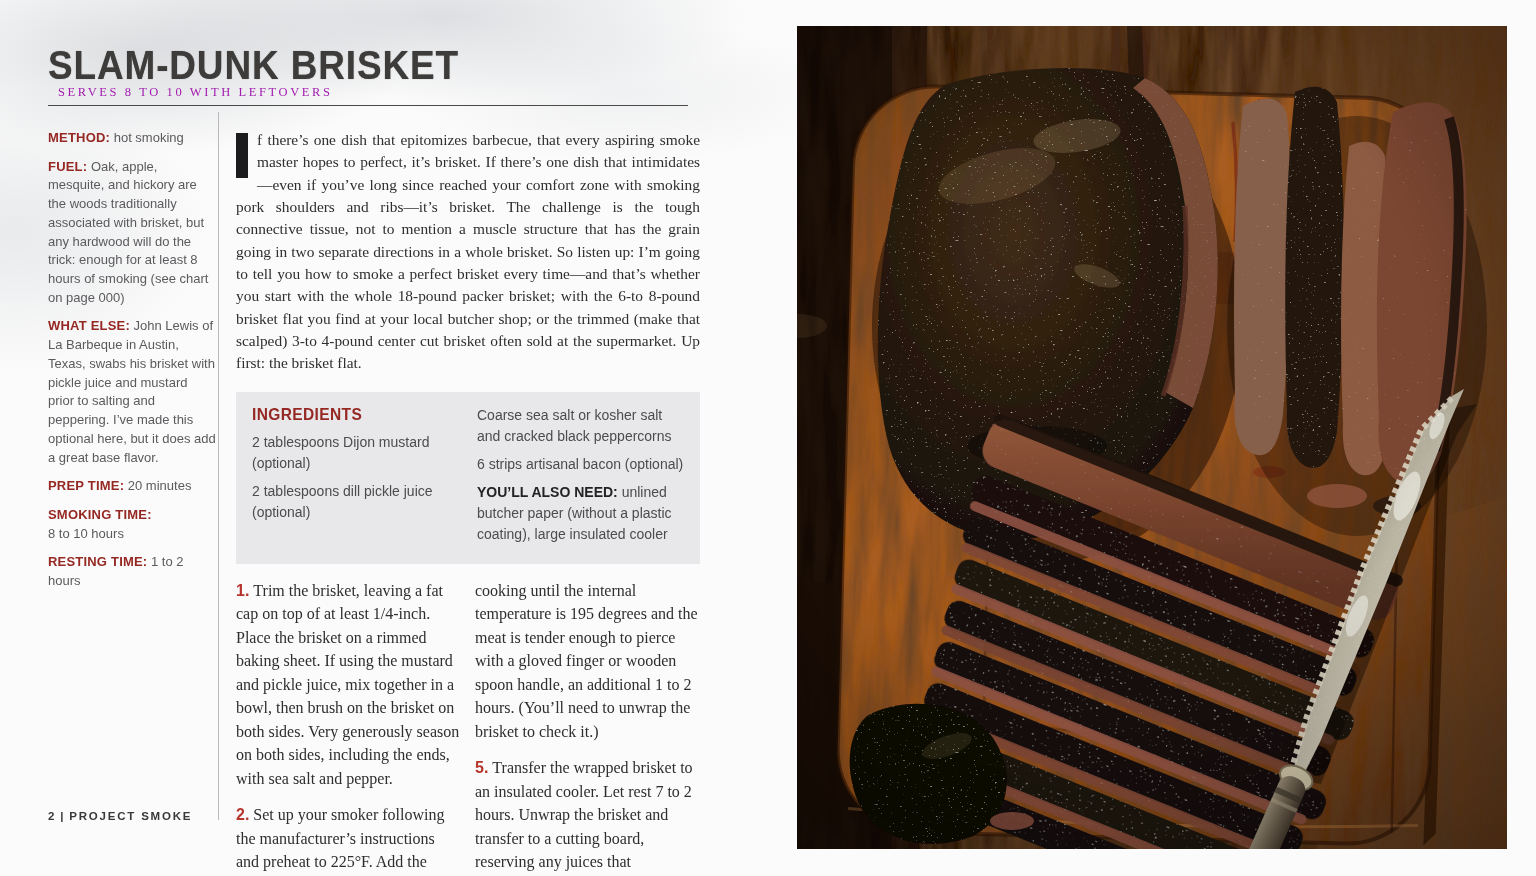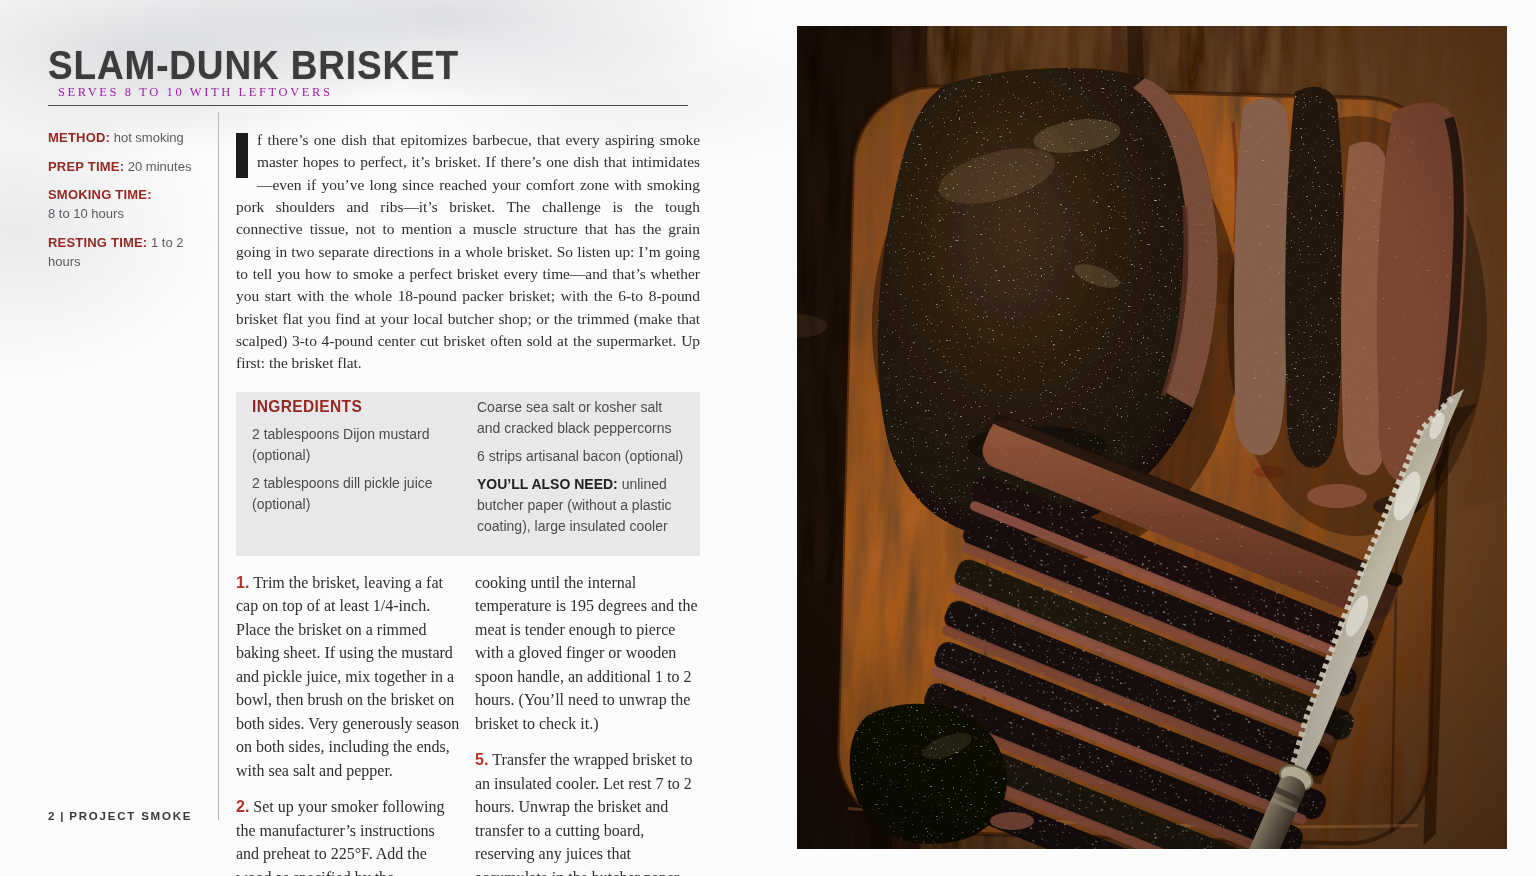--- a/index.html
+++ b/index.html
@@ -20,21 +20,21 @@
   .sidebar{position:absolute;left:48px;top:129px;width:168px;}
   .sidebar p{margin:0 0 10px 0;font-size:13px;line-height:1.44;color:#5b5b5e;}
   .sidebar .lbl{font-weight:700;color:#962823;letter-spacing:.2px;}
   .sidebar .block-label .lbl{display:block;}
   .v-divider{position:absolute;left:218px;top:112px;width:1px;height:708px;background:#b9b9bb;}
   .main{position:absolute;left:236px;top:129px;width:464px;}
   .intro{font-family:"Liberation Serif",serif;font-size:15.4px;line-height:1.45;color:#2e2e30;
     text-align:justify;margin:0 0 17px 0;}
   .dropcap{float:left;width:12px;height:45px;background:#1c1c1e;margin:4px 9px 0 0;
     color:transparent;font-size:1px;overflow:hidden;}
-  .ing-box{background:#e8e8ea;padding:5px 16px 12px 16px;margin-bottom:15px;display:flex;gap:18px;}
+  .ing-box{background:#e8e8ea;padding:13px 16px 12px 16px;margin-bottom:15px;display:flex;gap:18px;}
   .ing-col{flex:1;}
   .ing-title{font-size:16.5px;font-weight:700;color:#962823;letter-spacing:.4px;margin:0 0 8px 0;
     transform:scaleX(.94);transform-origin:left;}
   .ing-col p{margin:0 0 7px 0;font-size:14px;line-height:1.5;color:#4c4c4e;}
   .also-lbl{font-family:Liberation Sans, sans-serif;font-weight:700;color:#232325;}
   .steps{display:flex;gap:14px;}
   .step-col{width:225px;}
   .step-col p{font-family:"Liberation Serif",serif;font-size:16px;line-height:1.47;color:#2e2e30;
     margin:0 0 13px 0;}
   .stepnum{font-family:"Liberation Sans",sans-serif;font-weight:700;color:#b5352c;margin-right:4px;}
@@ -49,20 +49,22 @@
 
 <div class="page">
   <div class="smoke"></div>
 
   <div class="title">SLAM-DUNK BRISKET</div>
   <div class="serves">SERVES 8 TO 10 WITH LEFTOVERS</div>
   <div class="title-rule"></div>
 
   <div class="sidebar">
     <p><span class="lbl">METHOD:</span> <span>hot smoking</span></p>
+    <p><span class="lbl">FUEL:</span> <span>Oak, apple, mesquite, and hickory are the woods traditionally associated with brisket, but any hardwood will do the trick: enough for at least 8 hours of smoking (see chart on page 000)</span></p>
+    <p><span class="lbl">WHAT ELSE:</span> <span>John Lewis of La Barbeque in Austin, Texas, swabs his brisket with pickle juice and mustard prior to salting and peppering. I’ve made this optional here, but it does add a great base flavor.</span></p>
     <p><span class="lbl">PREP TIME:</span> <span>20 minutes</span></p>
     <p class="block-label"><span class="lbl">SMOKING TIME:</span> <span>8 to 10 hours</span></p>
     <p><span class="lbl">RESTING TIME:</span> <span>1 to 2 hours</span></p>
   </div>
 
   <div class="v-divider"></div>
 
   <div class="main">
     <p class="intro"><span class="dropcap">I</span><span>f there’s one dish that epitomizes barbecue, that every aspiring smoke master hopes to perfect, it’s brisket. If there’s one dish that intimidates—even if you’ve long since reached your comfort zone with smoking pork shoulders and ribs—it’s brisket. The challenge is the tough connective tissue, not to mention a muscle structure that has the grain going in two separate directions in a whole brisket. So listen up: I’m going to tell you how to smoke a perfect brisket every time—and that’s whether you start with the whole 18-pound packer brisket; with the 6-to 8-pound brisket flat you find at your local butcher shop; or the trimmed (make that scalped) 3-to 4-pound center cut brisket often sold at the supermarket. Up first: the brisket flat.</span></p>
 

